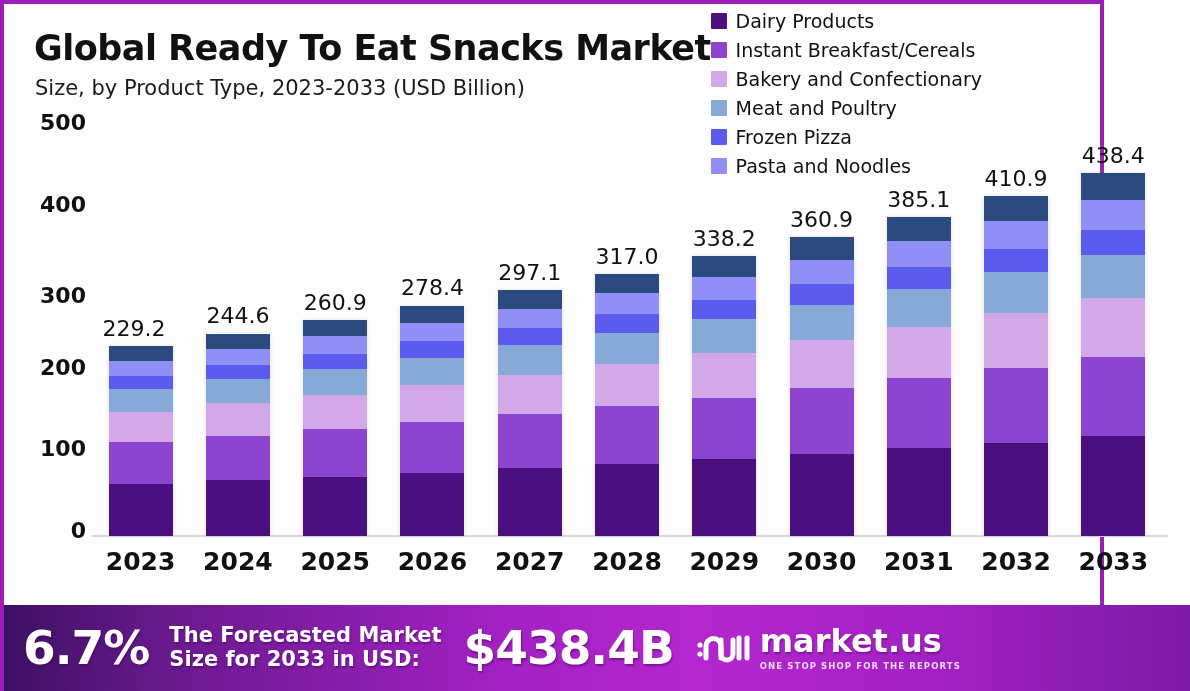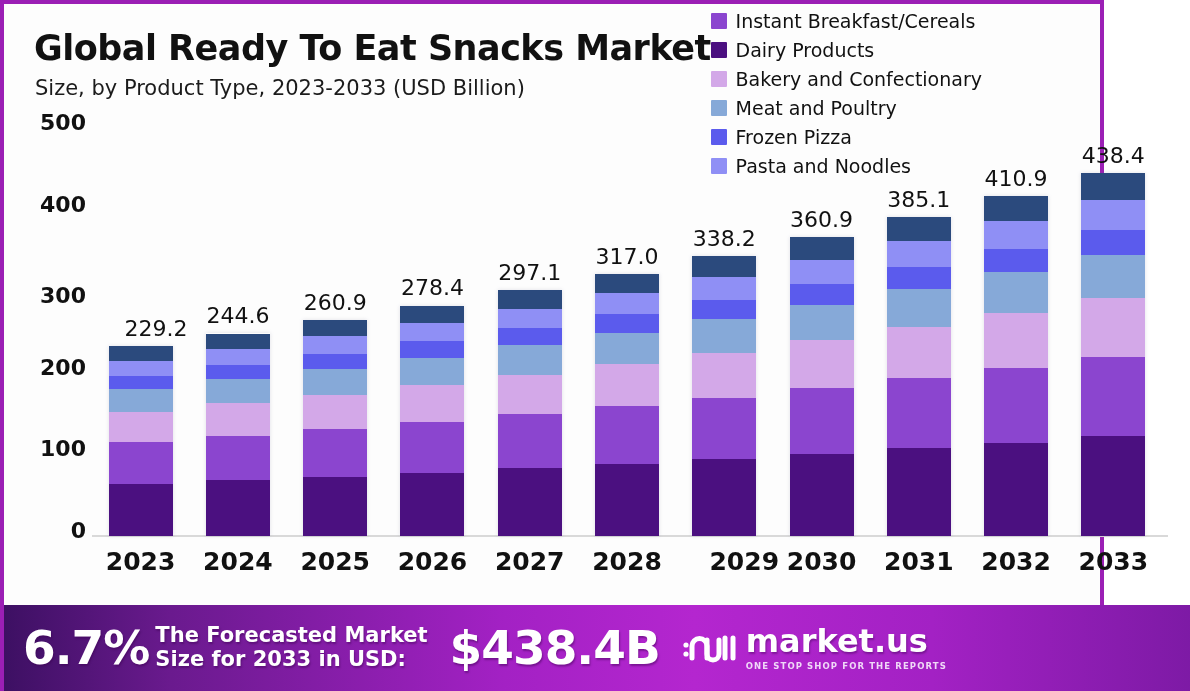--- a/index.html
+++ b/index.html
@@ -84,45 +84,45 @@
     background:linear-gradient(90deg,#3d1063 0%,#6a1a8e 14%,#a321c4 42%,#b426cf 58%,#a321c4 78%,#7d1aa5 100%);
     display:flex;align-items:center;
   }
   .ban-text{
     color:#ffffff;font-weight:bold;line-height:1.12;
     text-shadow:1px 2px 2px rgba(60,0,80,.45);
     font-family:"DejaVu Sans", sans-serif;
   }
   #cagr-label{margin-left:27px;font-size:21px;}
   #cagr-value{margin-left:19px;font-size:47px;letter-spacing:-1px;}
-  #fore-label{margin-left:6px;font-size:21px;}
+  #fore-label{margin-left:20px;font-size:21px;}
   #fore-value{margin-left:22px;font-size:47px;letter-spacing:-1px;}
   #logo{margin-left:22px;display:flex;align-items:center;}
   #logo-mark{width:56px;height:40px;flex:none;}
   #logo-text{margin-left:8px;display:flex;flex-direction:column;}
   #logo-name{color:#fff;font-size:32px;font-weight:bold;line-height:1;
              text-shadow:1px 2px 2px rgba(60,0,80,.4);}
   #logo-tag{color:#f0d8f8;font-size:8.5px;letter-spacing:1.1px;margin-top:4px;font-weight:bold;}
 </style>
 </head>
 <body>
 
 <div id="root">
 
   <div id="title">Global Ready To Eat Snacks Market</div>
   <div id="subtitle">Size, by Product Type, 2023-2033 (USD Billion)</div>
 
   <div id="legend">
       <div class="legend-row">
+        <span class="legend-swatch" style="background: rgb(75, 16, 128);"></span>
+        <span class="legend-label">Dairy Products</span>
+      </div>
+      <div class="legend-row">
         <span class="legend-swatch" style="background: rgb(139, 69, 207);"></span>
         <span class="legend-label">Instant Breakfast/Cereals</span>
-      </div>
-      <div class="legend-row">
-        <span class="legend-swatch" style="background: rgb(75, 16, 128);"></span>
-        <span class="legend-label">Dairy Products</span>
       </div>
       <div class="legend-row">
         <span class="legend-swatch" style="background: rgb(211, 168, 232);"></span>
         <span class="legend-label">Bakery and Confectionary</span>
       </div>
       <div class="legend-row">
         <span class="legend-swatch" style="background: rgb(134, 169, 216);"></span>
         <span class="legend-label">Meat and Poultry</span>
       </div>
       <div class="legend-row">
@@ -149,21 +149,21 @@
         <div class="bar-stack" style="height: 189.778px;">
           <div class="seg" style="height: 52.164px; background: rgb(75, 16, 128);"></div>
           <div class="seg" style="height: 41.7312px; background: rgb(139, 69, 207);"></div>
           <div class="seg" style="height: 30.3876px; background: rgb(211, 168, 232);"></div>
           <div class="seg" style="height: 22.77px; background: rgb(134, 169, 216);"></div>
           <div class="seg" style="height: 13.248px; background: rgb(91, 91, 237);"></div>
           <div class="seg" style="height: 15.1524px; background: rgb(143, 143, 245);"></div>
           <div class="seg" style="height: 14.3244px; background: rgb(43, 74, 125);"></div>
         </div>
       </div>
-      <div class="bar-value" style="left: 64px; top: 194.222px;">229.2</div>
+      <div class="bar-value" style="left: 42px; top: 194.222px;">229.2</div>
       <div class="bar-group" style="left: 113.909px; height: 414px;">
         <div class="bar-stack" style="height: 202.529px;">
           <div class="seg" style="height: 55.6416px; background: rgb(75, 16, 128);"></div>
           <div class="seg" style="height: 44.5464px; background: rgb(139, 69, 207);"></div>
           <div class="seg" style="height: 32.3748px; background: rgb(211, 168, 232);"></div>
           <div class="seg" style="height: 24.3432px; background: rgb(134, 169, 216);"></div>
           <div class="seg" style="height: 14.1588px; background: rgb(91, 91, 237);"></div>
           <div class="seg" style="height: 16.2288px; background: rgb(143, 143, 245);"></div>
           <div class="seg" style="height: 15.2352px; background: rgb(43, 74, 125);"></div>
         </div>
@@ -301,18 +301,18 @@
       </div>
     </div>
   </div>
 
 <div class="xtick" style="left: 136.636px;">2023</div>
     <div class="xtick" style="left: 233.909px;">2024</div>
     <div class="xtick" style="left: 331.182px;">2025</div>
     <div class="xtick" style="left: 428.455px;">2026</div>
     <div class="xtick" style="left: 525.727px;">2027</div>
     <div class="xtick" style="left: 623px;">2028</div>
-    <div class="xtick" style="left: 720.273px; margin-left: 20px;">2029</div>
+    <div class="xtick" style="left: 720.273px;">2029</div>
     <div class="xtick" style="left: 817.545px;">2030</div>
     <div class="xtick" style="left: 914.818px;">2031</div>
     <div class="xtick" style="left: 1012.09px;">2032</div>
     <div class="xtick" style="left: 1109.36px;">2033</div>
   </div>
 
 </body></html>

